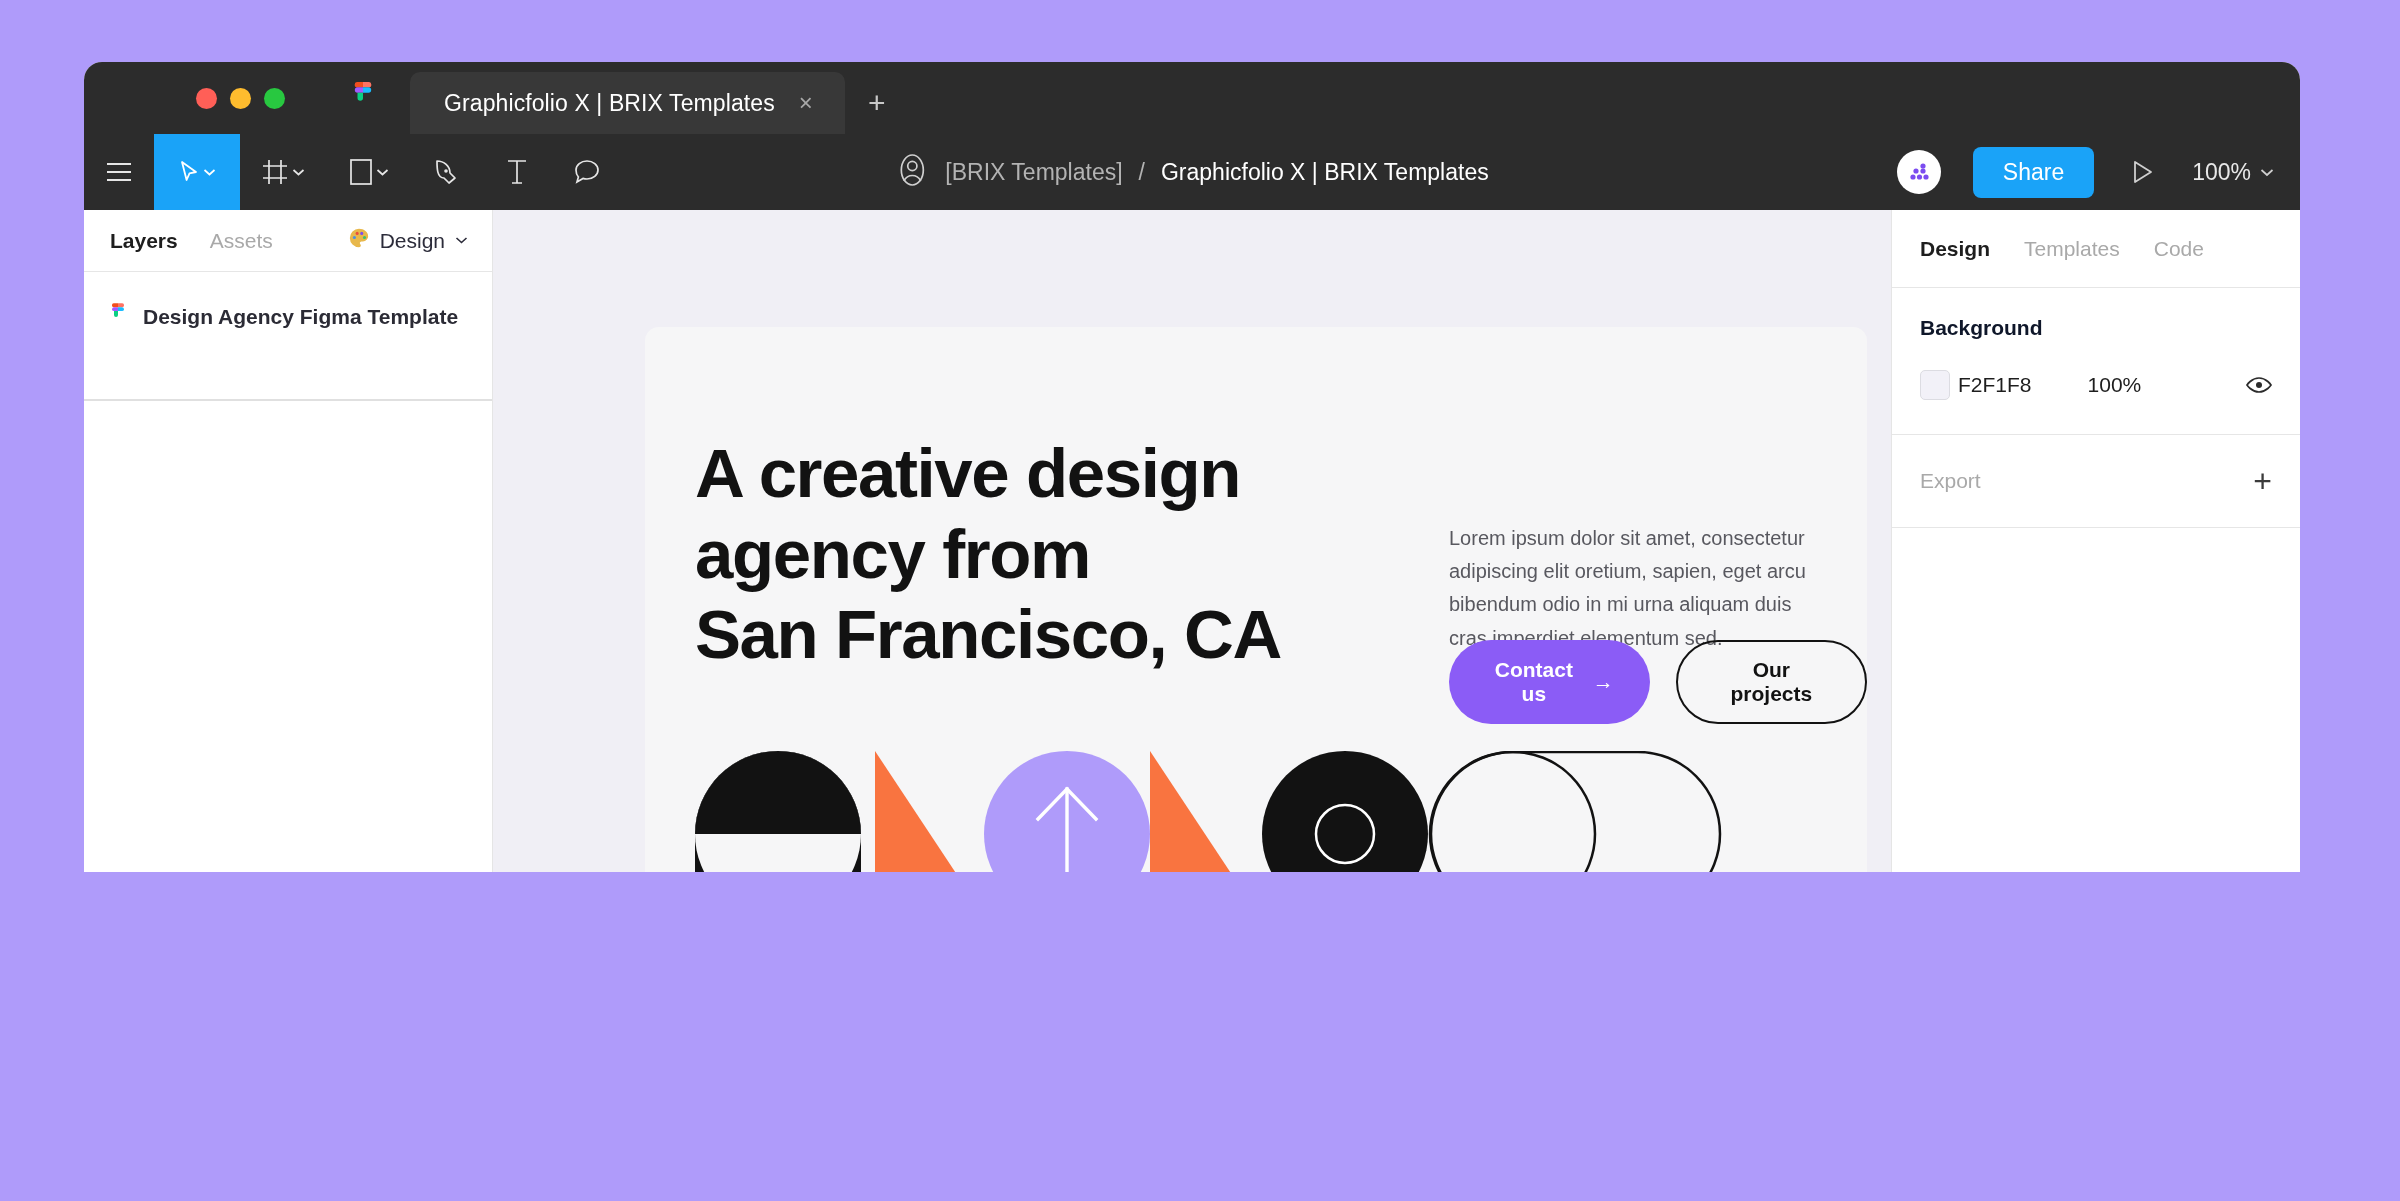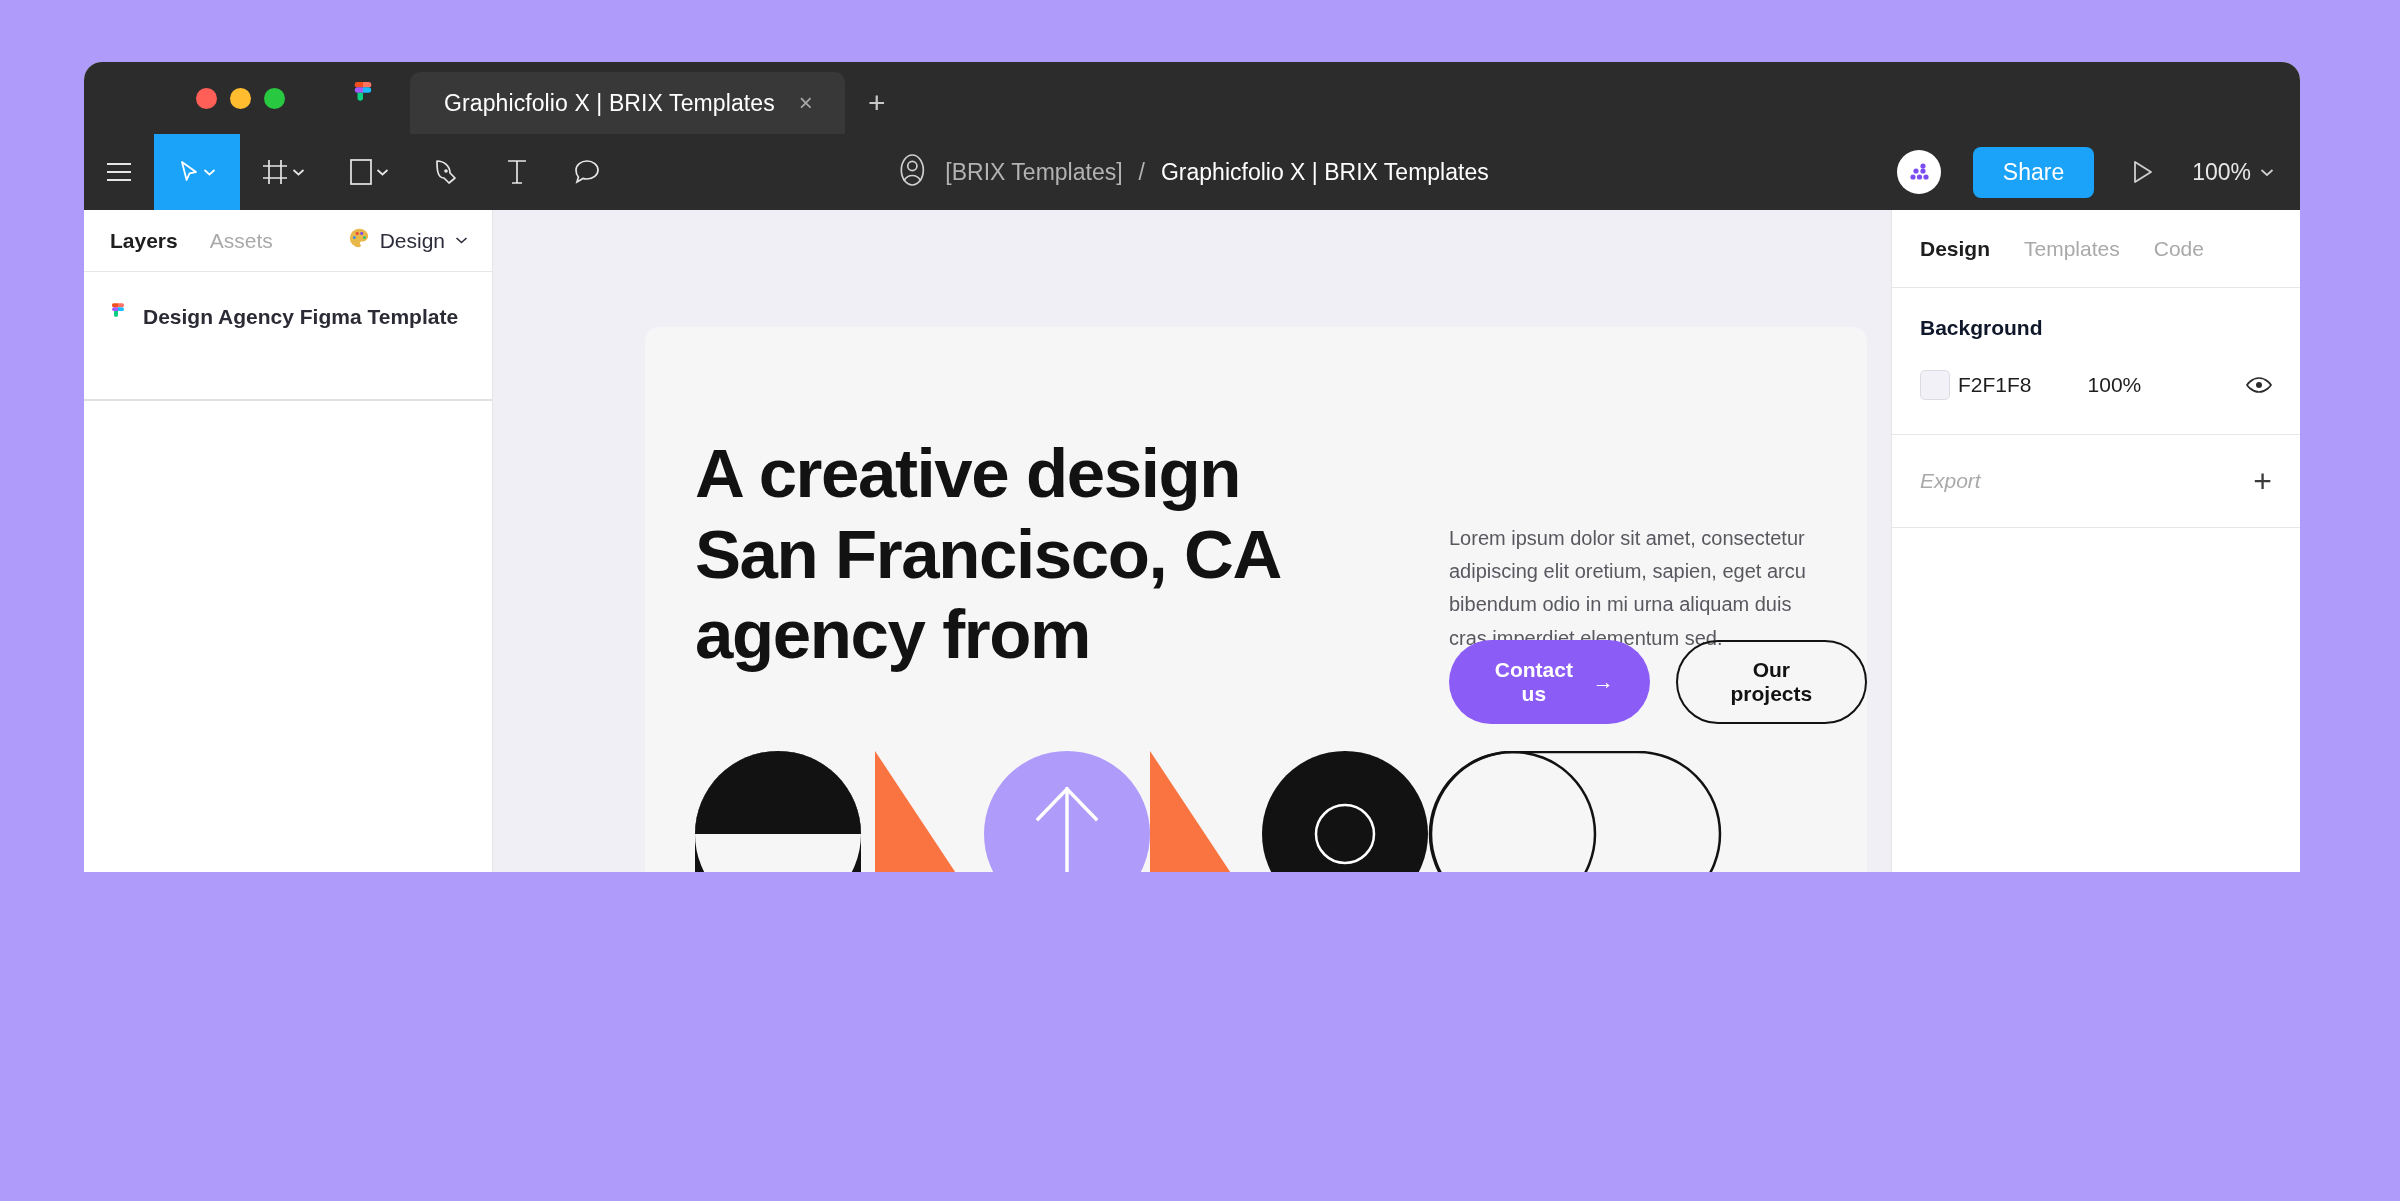--- a/index.html
+++ b/index.html
@@ -226,21 +226,21 @@
     border: 1px solid #dcdce2; cursor: pointer;
   }
   .bg-hex { font-size: 21px; color: #1e1e1e; margin-left: 8px; cursor: pointer; }
   .bg-opacity { font-size: 21px; color: #1e1e1e; margin-left: 56px; cursor: pointer; }
   .eye-btn { margin-left: auto; cursor: pointer; display: flex; }
   .rp-export {
     display: flex; align-items: center;
     padding: 30px 28px;
     border-bottom: 1px solid #e6e6e6;
   }
-  .export-label { font-size: 21px; color: #a9a9a9; font-style: italic; }
+  .export-label { font-size: 21px; color: #a9a9a9; }
   .export-add {
     margin-left: auto; font-size: 32px; color: #3b3b3b; line-height: 1;
     cursor: pointer;
   }
 </style>
 </head>
 <body>
 
 <div class="app-window">
 
@@ -403,22 +403,22 @@
 
       <div class="panel-divider"></div>
       <div class="left-rest"></div>
     </div>
 
     <div class="canvas">
       <div class="frame">
 
         <div class="hero-head">
           <div>A creative design</div>
+          <div>agency from</div>
           <div>San Francisco, CA</div>
-          <div>agency from</div>
         </div>
 
         <div class="hero-copy">Lorem ipsum dolor sit amet, consectetur adipiscing elit oretium, sapien, eget arcu bibendum odio in mi urna aliquam duis cras imperdiet elementum sed.</div>
 
         <div class="cta-row">
           <button class="btn-primary">
             <span>Contact us</span>
             <span>→</span>
           </button>
           <button class="btn-outline">Our projects</button>

